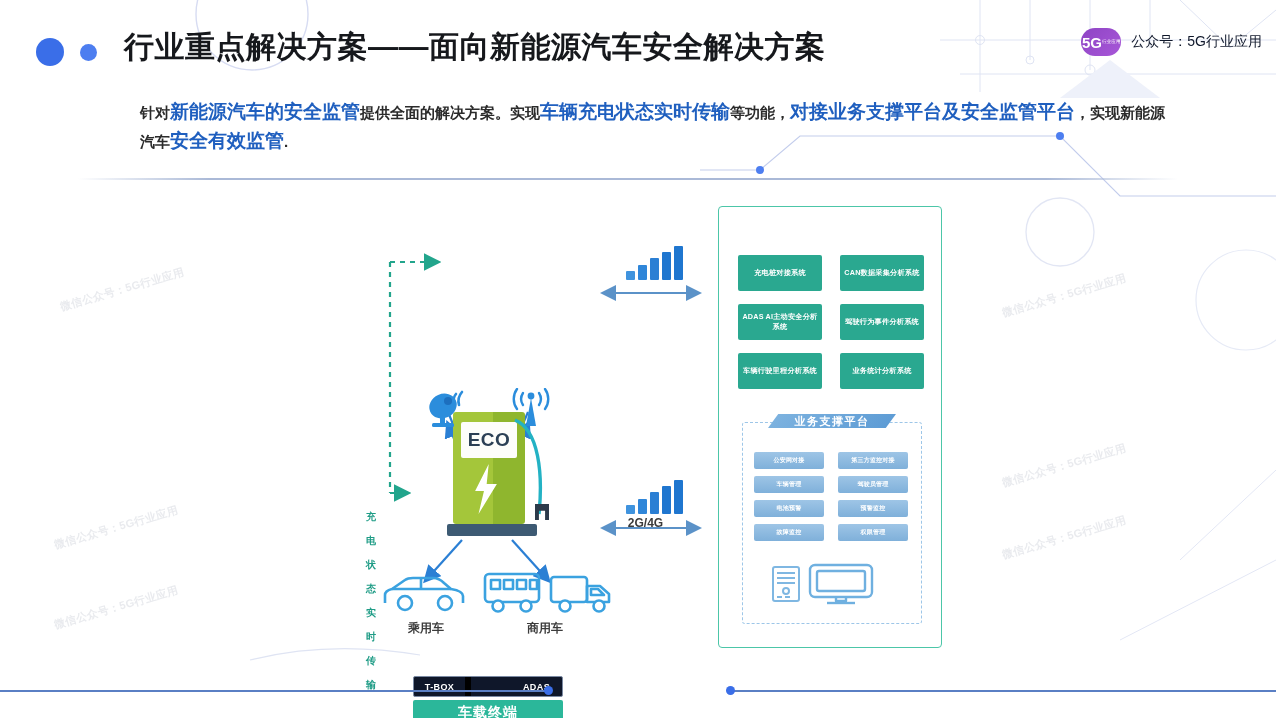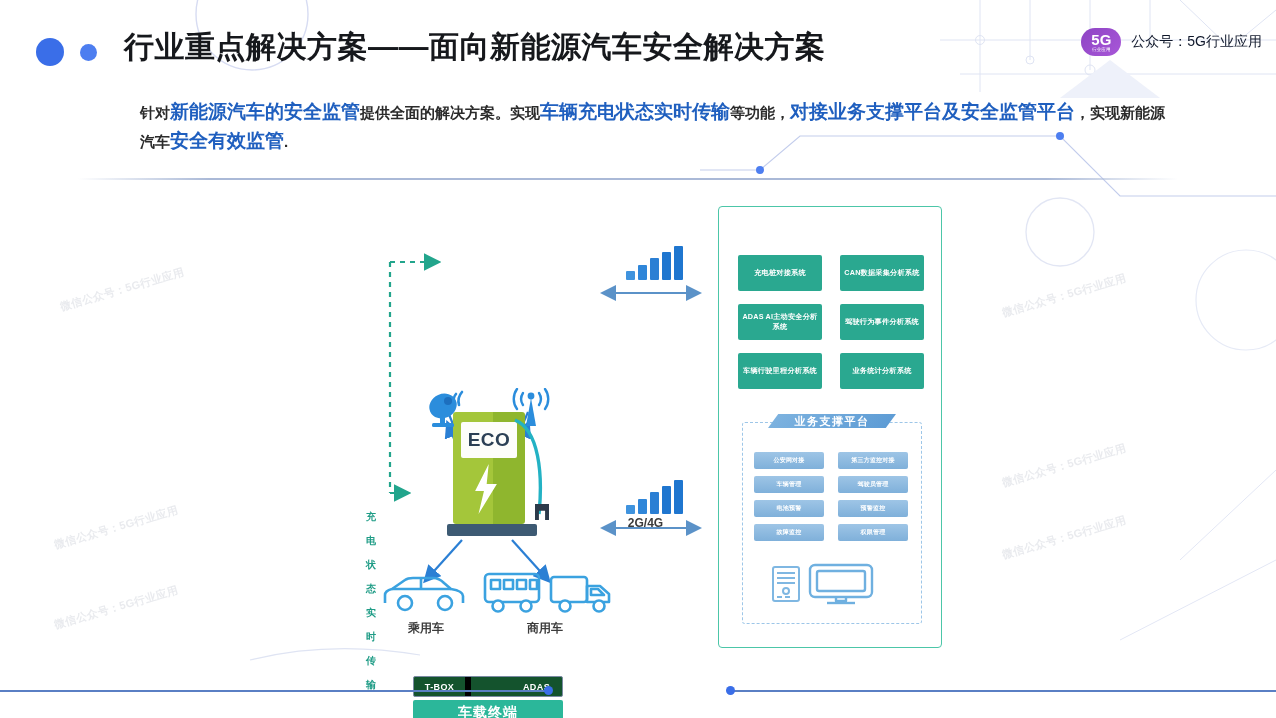--- a/index.html
+++ b/index.html
@@ -52,21 +52,21 @@
   }
 
   .logo-wrap {
     position: absolute; right: 14px; top: 28px;
     display: flex; align-items: center; gap: 10px;
   }
   .logo-badge {
     width: 40px; height: 28px; border-radius: 14px;
     background: linear-gradient(135deg,#8e44c4,#a857d8);
     color: #fff;
-    display: flex; flex-direction: column;
+    display: flex; 
     align-items: center; justify-content: center;
     line-height: 1;
   }
   .logo-badge .lb-main { font-size: 15px; font-weight: 700; }
   .logo-badge .lb-sub { font-size: 4.5px; margin-top: 1px; letter-spacing: .2px; }
   .logo-text {
     font-size: 14px; font-weight: 400; color: #0f172a;
     white-space: nowrap;
   }
 
@@ -152,21 +152,21 @@
   .sig-label {
     text-align: center; font-size: 12px; font-weight: 700;
     color: #3b3b3b; margin-top: 2px;
   }
 
   
   .tbox-row {
     position: absolute; left: 413px; top: 486px;
     width: 148px; height: 19px;
     display: flex; border: 1px solid #7b8aa3;
-    background: #14532d; border-radius: 2px; overflow: hidden;
+    background: #0f172a; border-radius: 2px; overflow: hidden;
   }
   .tbox-row > div {
     flex: 1; display: flex; align-items: center; justify-content: center;
     font-size: 9px; font-weight: 700; color: #ffffff; letter-spacing: .4px;
   }
   .tbox-row > div + div { border-left: 6px solid #000000; padding-left: 40px; }
   .terminal {
     position: absolute; left: 413px; top: 510px;
     width: 150px; height: 26px;
     background: #2bb79a; border-radius: 2px;

